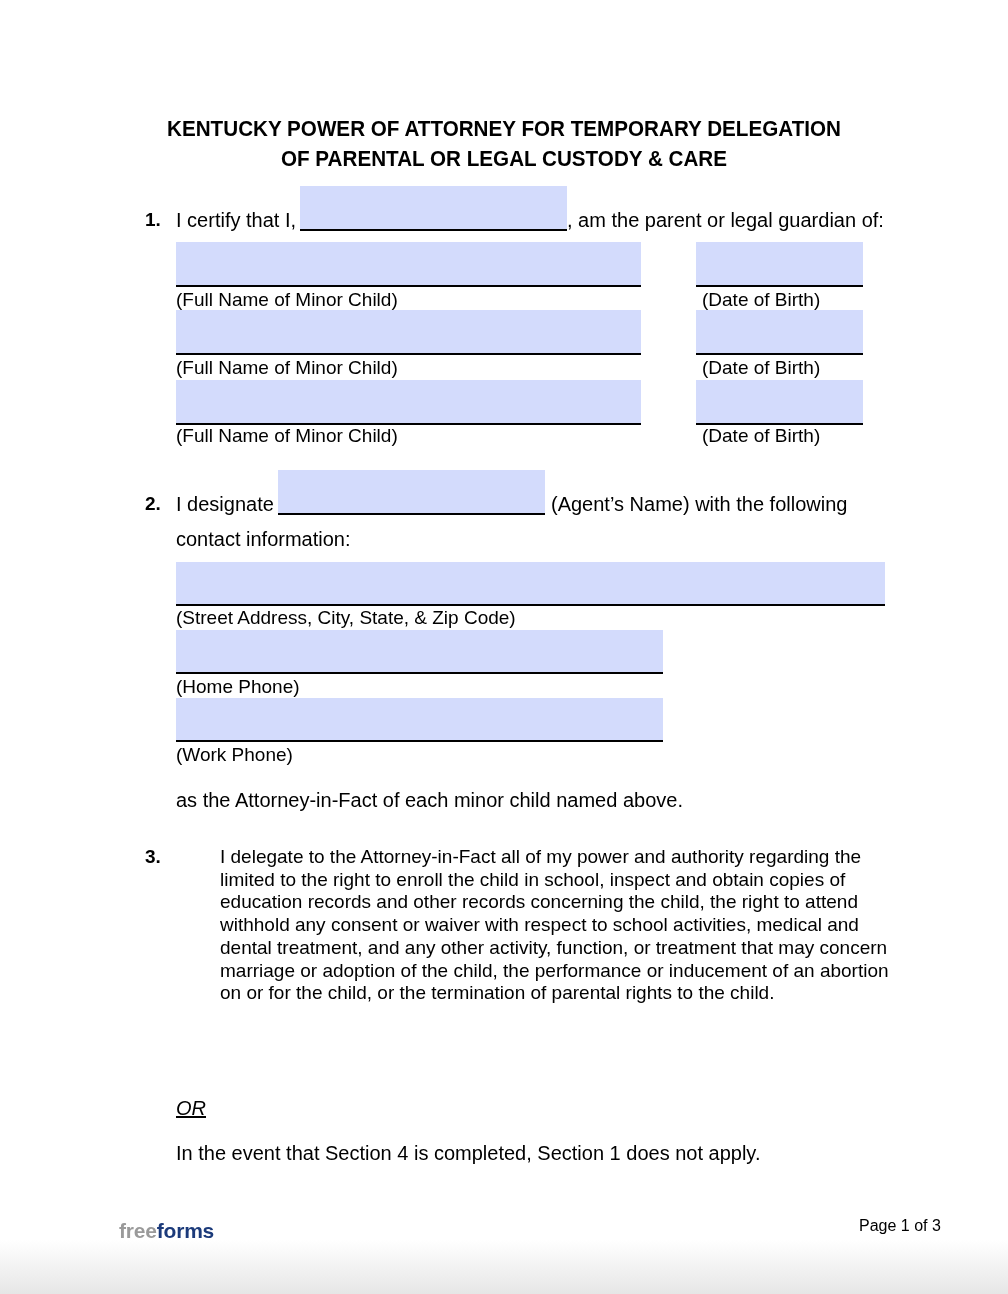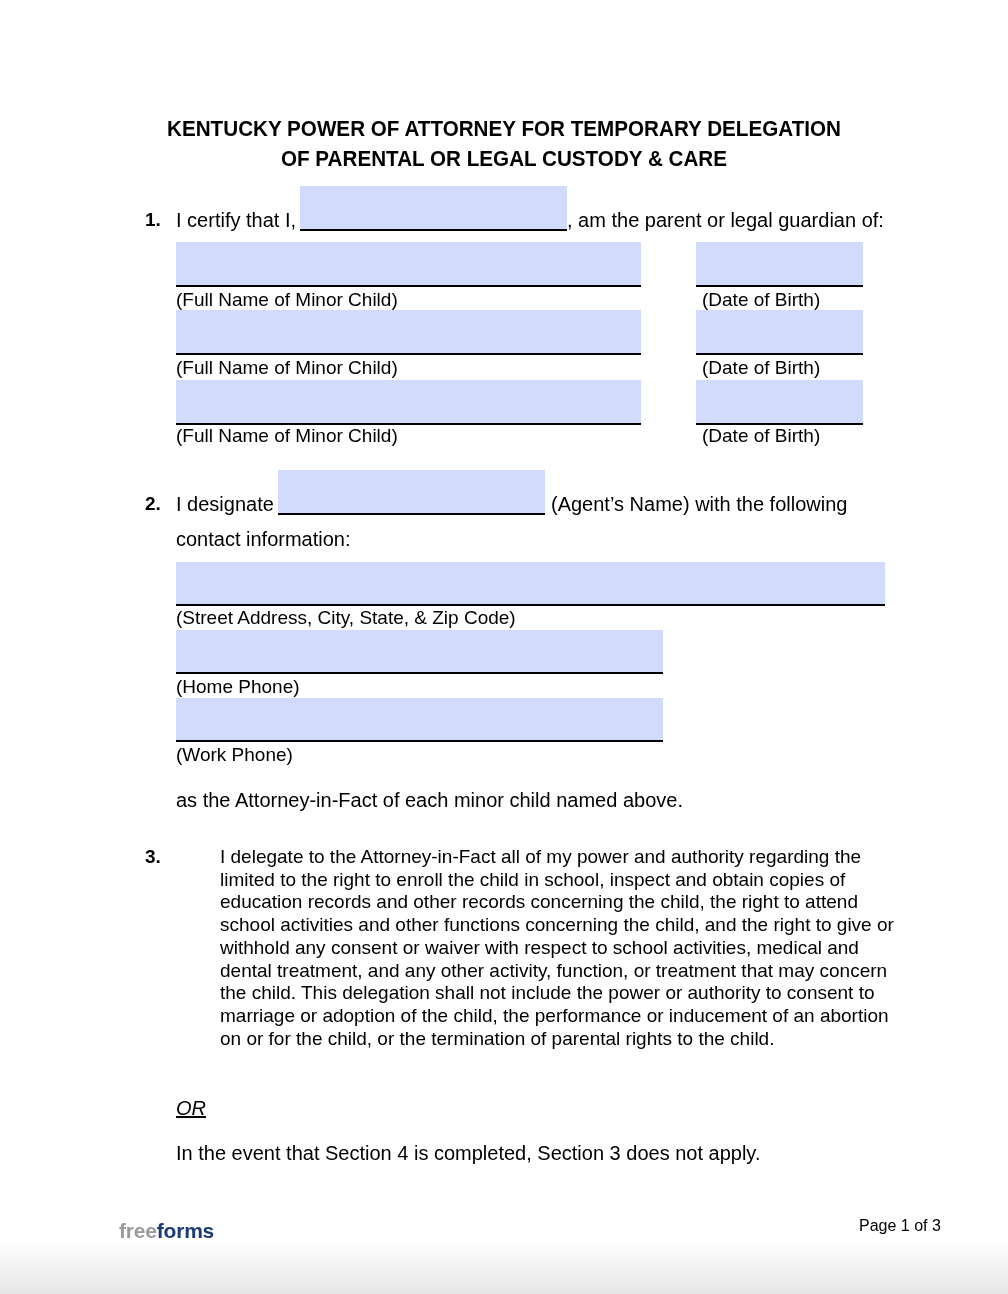--- a/index.html
+++ b/index.html
@@ -98,25 +98,23 @@
 </div>
 <div class="abs lbl" style="left:176px; top:744px;">(Work Phone)</div>
 
 <div class="abs txt" style="left:176px; top:789px;">as the Attorney-in-Fact of each minor child named above.</div>
 
 <div class="abs num" style="left:145px; top:846px;">3.</div>
 <div class="abs para" style="left:176px; top:846px;">
   <span>I delegate to the Attorney-in-Fact all of my power and authority regarding the</span>
   <span>limited to the right to enroll the child in school, inspect and obtain copies of</span>
   <span>education records and other records concerning the child, the right to attend</span>
-  <span>school activities and other functions concerning the child, and the right to give or</span>
   <span>withhold any consent or waiver with respect to school activities, medical and</span>
   <span>dental treatment, and any other activity, function, or treatment that may concern</span>
-  <span>the child. This delegation shall not include the power or authority to consent to</span>
   <span>marriage or adoption of the child, the performance or inducement of an abortion</span>
   <span>on or for the child, or the termination of parental rights to the child.</span>
 </div>
 
 <div class="abs txt or" style="left:176px; top:1097px;">OR</div>
-<div class="abs txt" style="left:176px; top:1142px;">In the event that Section 4 is completed, Section 3 does not apply.</div>
+<div class="abs txt" style="left:176px; top:1142px;">In the event that Section 4 is completed, Section 1 does not apply.</div>
 
 <div class="abs logo" style="left:119px; top:1219px;"><span class="free">free</span><span class="forms">forms</span></div>
 <div class="abs pagenum" style="left:811px; top:1217px;">Page 1 of 3</div>
 
 </body></html>

